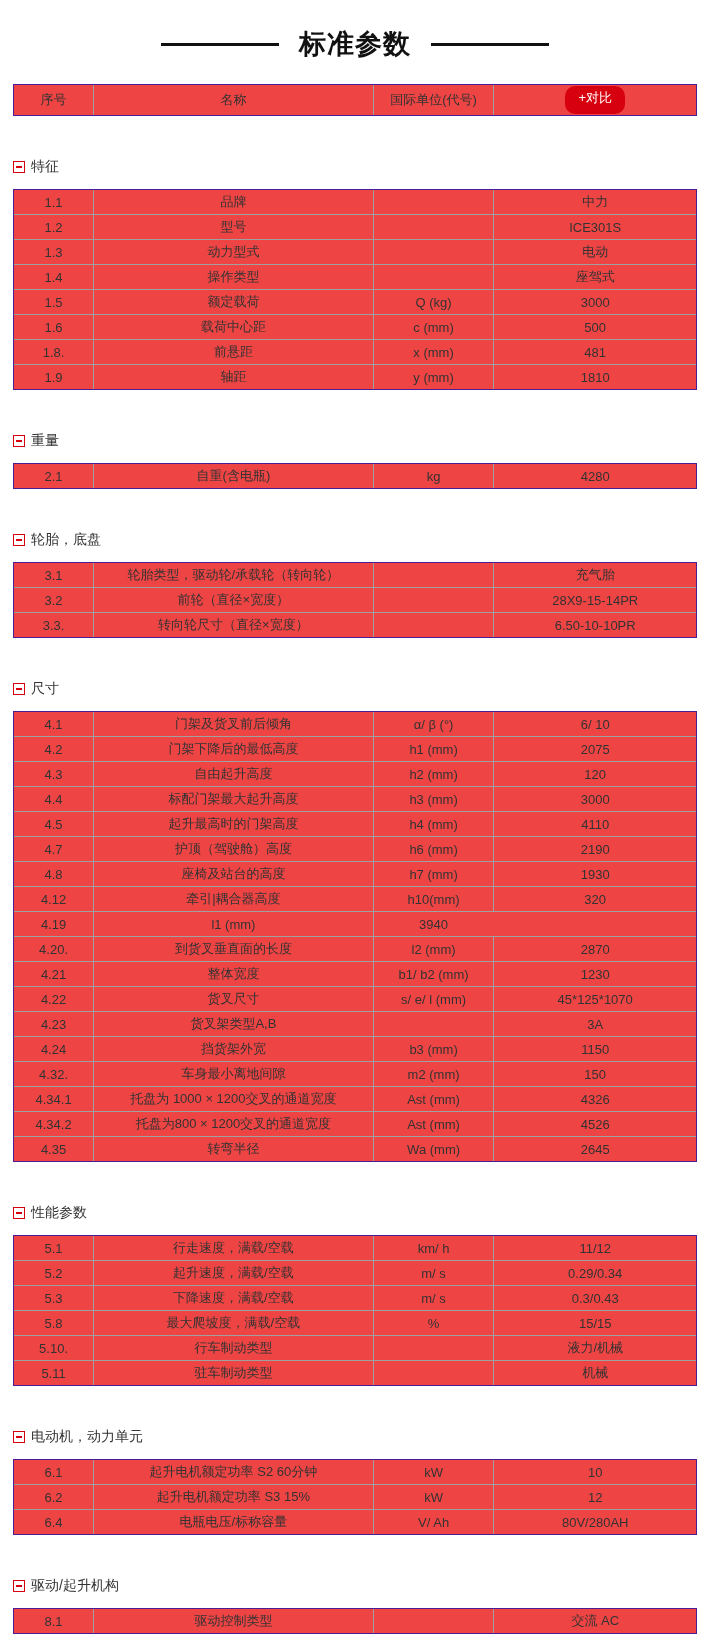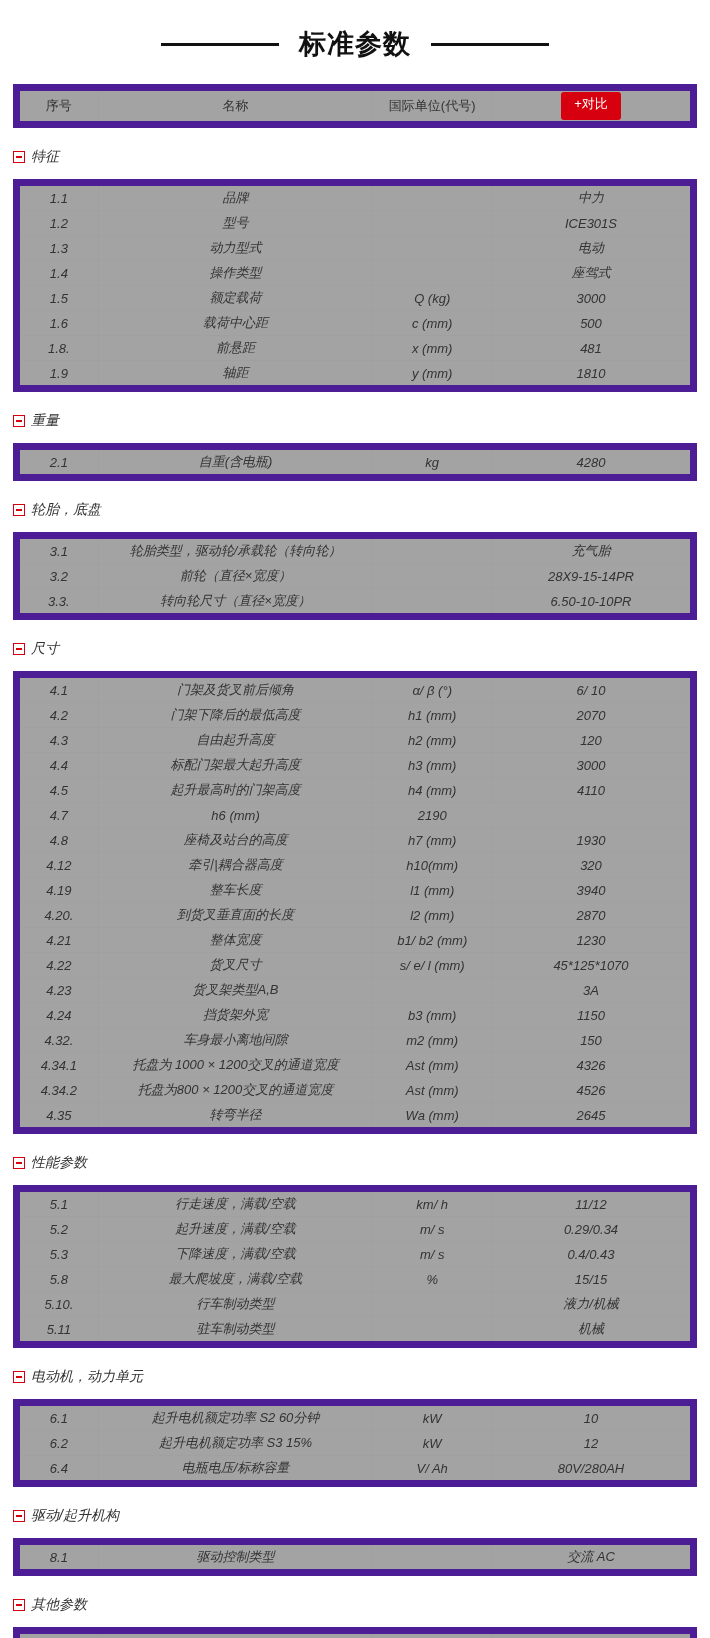--- a/index.html
+++ b/index.html
@@ -9,37 +9,37 @@
     min-height:1638px;
     font-family:"Liberation Sans","DejaVu Sans",sans-serif;
     color:#333333;
     padding:26px 13px 36px;
   }
   
   .title-wrap { display:flex; align-items:center; justify-content:center; margin-bottom:22px;text-align:center; }
   .title-rule { width:118px; height:3px; background:#111111; flex:none; }
   .page-title { font-size:27px; font-weight:bold; color:#111111; margin:0 20px; letter-spacing:1px; white-space:nowrap; }
   
-  .ptable { border:7px solid #4c1d95; background:#a3a3a3; }
+  .ptable { border:1px solid #4c1d95; background:#ef4444; }
   .prow { display:grid; grid-template-columns:11.6% 41% 17.7% auto; }
   .prow + .prow { border-top:1px solid #a0a0a0; }
   .pcell {
     display:flex; align-items:center; justify-content:center;
     font-size:13px; color:#333333; height:24px;
     overflow:hidden; white-space:nowrap; text-align:center;
   }
   .pcell + .pcell { border-left:1px solid #a0a0a0; }
   .header-table .pcell { height:30px; }
   .compare-btn {
     background:var(--accent,#d7000f); color:#ffffff;
     font-size:13px; line-height:1; padding:5px 13px 10px;
-    border:none; border-radius:3px; cursor:pointer; font-family:inherit;
+    border:none; border-radius:10px; cursor:pointer; font-family:inherit;
   }
   
-  .section { margin-top:20px;font-style:italic; }
+  .section { margin-top:42px; }
   .section-head { display:flex; align-items:center; margin-bottom:13px; }
   .collapse-icon {
     width:12px; height:12px; border:1px solid var(--accent,#d7000f);
     position:relative; display:inline-block; margin-right:6px; flex:none; cursor:pointer;
     background:#ffffff;
   }
   .collapse-icon::before {
     content:""; position:absolute; left:2px; right:2px; top:50%; margin-top:-1px;
     height:2px; background:var(--accent,#d7000f);
   }
@@ -184,21 +184,21 @@
     <div class="pcell">4.1</div>
     <div class="pcell">门架及货叉前后倾角</div>
     <div class="pcell">α/ β (°)</div>
     <div class="pcell">6/ 10</div>
   </div>
 
   <div class="prow">
     <div class="pcell">4.2</div>
     <div class="pcell">门架下降后的最低高度</div>
     <div class="pcell">h1 (mm)</div>
-    <div class="pcell">2070</div>
+    <div class="pcell">2075</div>
   </div>
 
   <div class="prow">
     <div class="pcell">4.3</div>
     <div class="pcell">自由起升高度</div>
     <div class="pcell">h2 (mm)</div>
     <div class="pcell">120</div>
   </div>
 
   <div class="prow">
@@ -210,41 +210,41 @@
 
   <div class="prow">
     <div class="pcell">4.5</div>
     <div class="pcell">起升最高时的门架高度</div>
     <div class="pcell">h4 (mm)</div>
     <div class="pcell">4110</div>
   </div>
 
   <div class="prow">
     <div class="pcell">4.7</div>
+    <div class="pcell">护顶（驾驶舱）高度</div>
     <div class="pcell">h6 (mm)</div>
     <div class="pcell">2190</div>
   </div>
 
   <div class="prow">
     <div class="pcell">4.8</div>
     <div class="pcell">座椅及站台的高度</div>
     <div class="pcell">h7 (mm)</div>
     <div class="pcell">1930</div>
   </div>
 
   <div class="prow">
     <div class="pcell">4.12</div>
     <div class="pcell">牵引|耦合器高度</div>
     <div class="pcell">h10(mm)</div>
     <div class="pcell">320</div>
   </div>
 
   <div class="prow">
     <div class="pcell">4.19</div>
-    <div class="pcell">整车长度</div>
     <div class="pcell">l1 (mm)</div>
     <div class="pcell">3940</div>
   </div>
 
   <div class="prow">
     <div class="pcell">4.20.</div>
     <div class="pcell">到货叉垂直面的长度</div>
     <div class="pcell">l2 (mm)</div>
     <div class="pcell">2870</div>
   </div>
@@ -324,21 +324,21 @@
     <div class="pcell">5.2</div>
     <div class="pcell">起升速度，满载/空载</div>
     <div class="pcell">m/ s</div>
     <div class="pcell">0.29/0.34</div>
   </div>
 
   <div class="prow">
     <div class="pcell">5.3</div>
     <div class="pcell">下降速度，满载/空载</div>
     <div class="pcell">m/ s</div>
-    <div class="pcell">0.4/0.43</div>
+    <div class="pcell">0.3/0.43</div>
   </div>
 
   <div class="prow">
     <div class="pcell">5.8</div>
     <div class="pcell">最大爬坡度，满载/空载</div>
     <div class="pcell">%</div>
     <div class="pcell">15/15</div>
   </div>
 
   <div class="prow">

